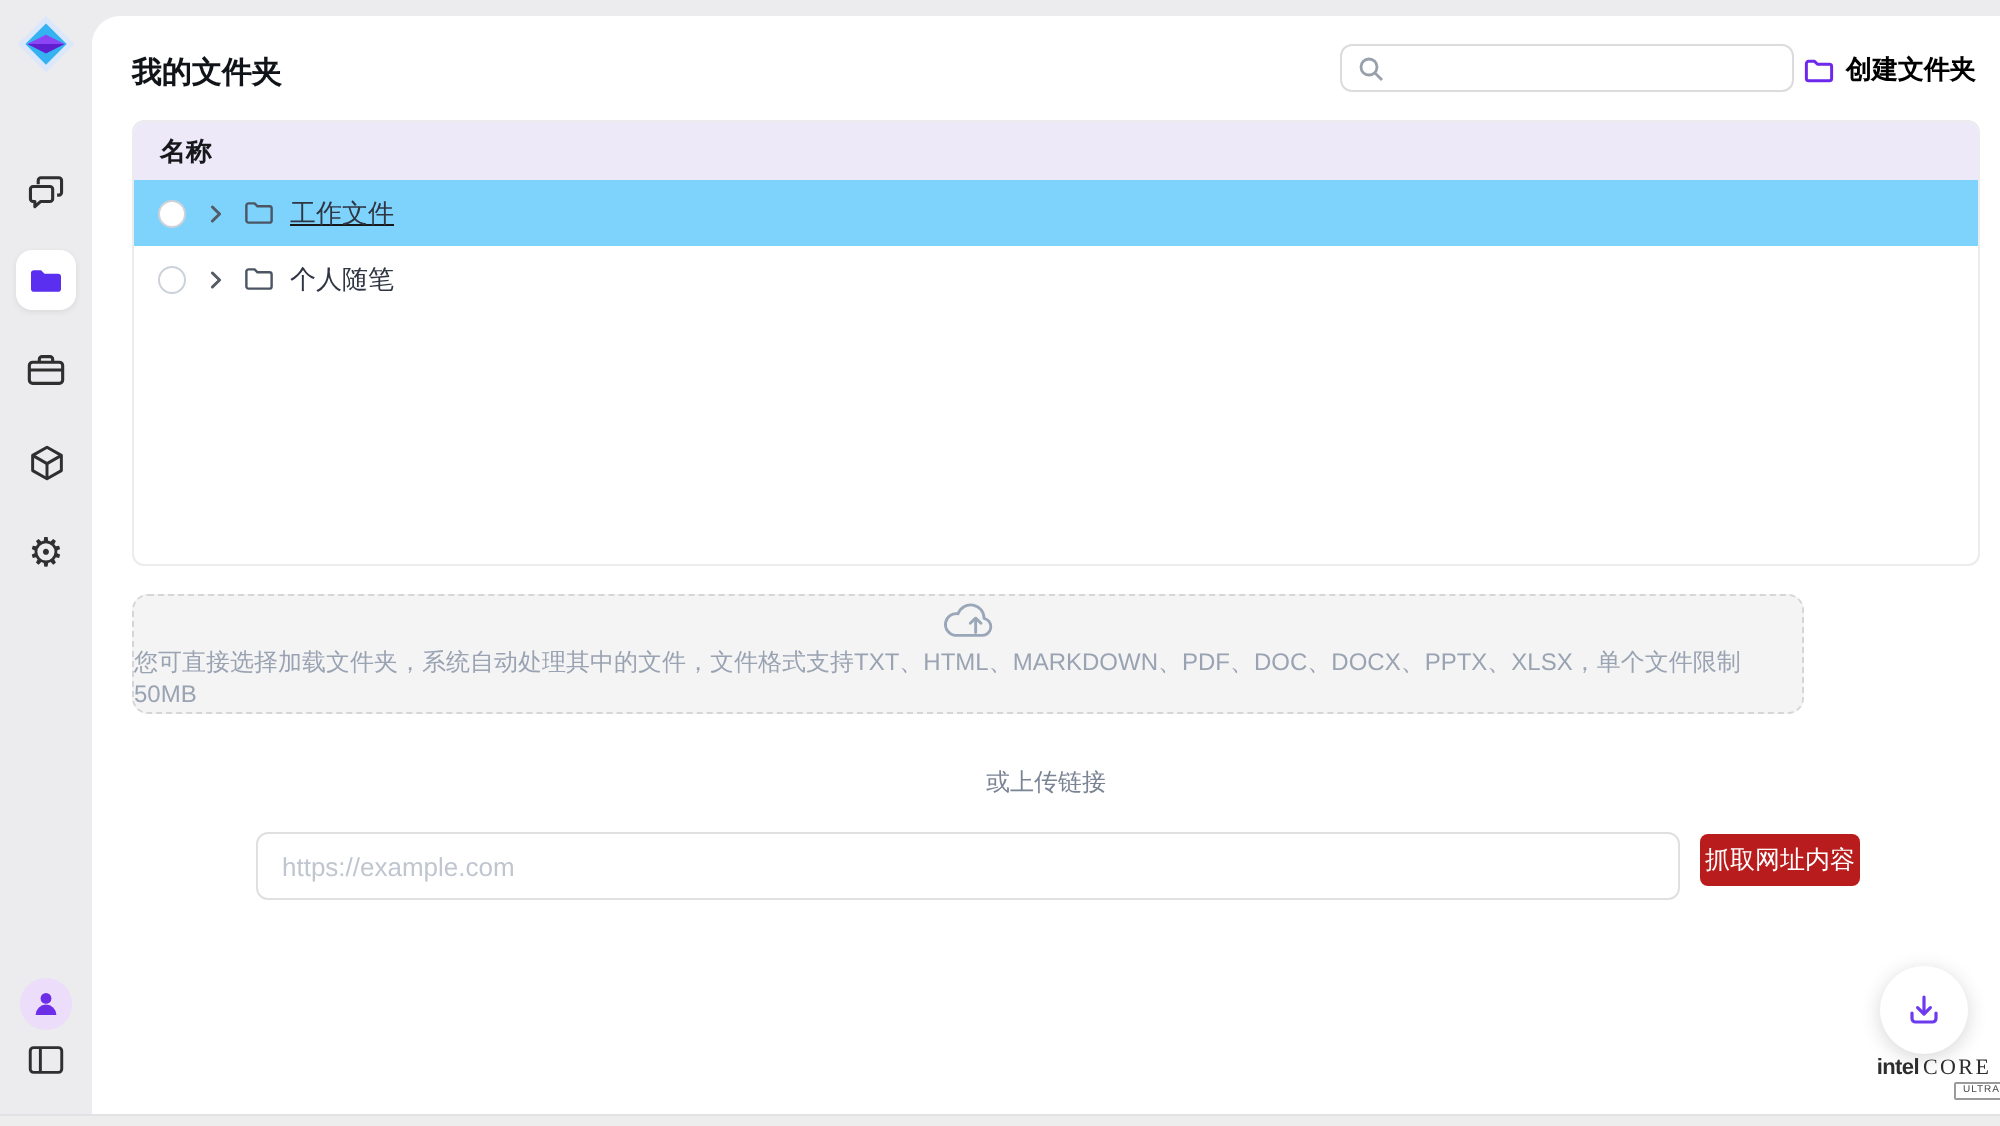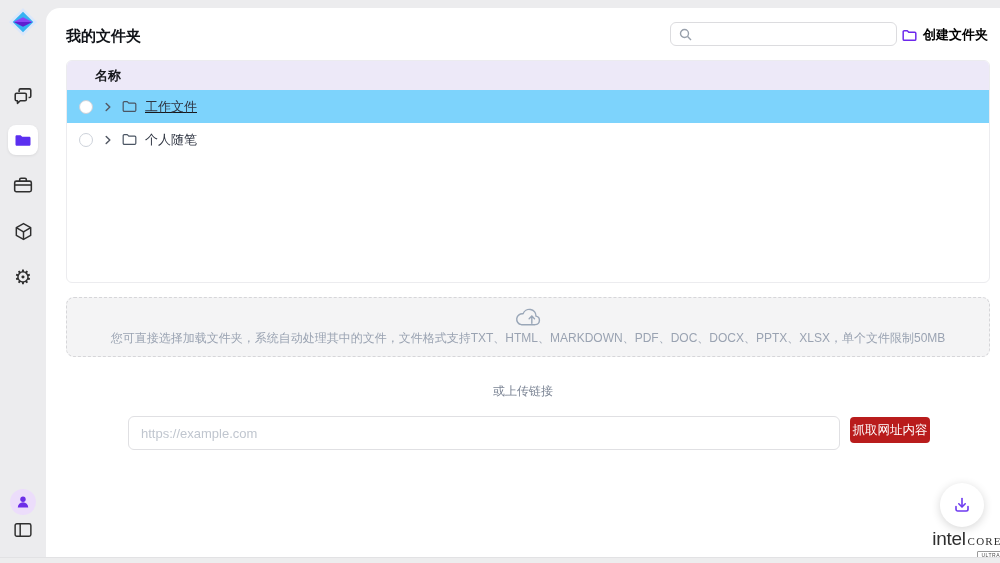--- a/index.html
+++ b/index.html
@@ -49,37 +49,37 @@
   }
   .create-folder span { font-size:13px; font-weight:700; color:#000000; font-family:"Liberation Sans", sans-serif; }
 
   
   .folder-table {
     position:absolute; left:20px; top:52px; width:924px; height:223px;
     border:1px solid #ececef; border-radius:6px; overflow:hidden; background:#fff;
   }
   .table-head {
     height:29px; background:#ede9f8; display:flex; align-items:center;
-    padding-left:28px; font-size:13px; font-weight:700; color:#17181c;
+    padding-left:13px; font-size:13px; font-weight:700; color:#17181c;
   }
   .t-row {
     height:33px; display:flex; align-items:center; padding-left:12px; cursor:pointer;
   }
   .t-row.alt { background:#7dd3fc;text-decoration:underline; }
   .row-check {
     width:14px; height:14px; border:1.5px solid #cdd2da; border-radius:50%;
     background:#fff; margin-right:9px; flex:0 0 auto; cursor:pointer;
   }
   .row-chev { width:12px; height:12px; margin-right:8px; display:flex; align-items:center; justify-content:center; cursor:pointer; }
   .row-folder { margin-right:8px; display:flex; }
   .row-label { font-size:13px; color:#2f3542; }
 
   
   .upload-zone {
-    position:absolute; left:20px; top:289px; width:924px; height:60px;
+    position:absolute; left:20px; top:289px; width:836px; height:60px;
     background:#f4f4f5; border:1px dashed #d6d6d9; border-radius:8px;
     display:flex; flex-direction:column; align-items:center; justify-content:center; gap:2px;
     cursor:pointer;
   }
   .upload-hint { font-size:12px; color:#9aa3b2; }
 
   .or-link { position:absolute; left:0; right:0; top:375px; text-align:center; font-size:12px; color:#7b8494; }
 
   .url-input {
     position:absolute; left:82px; top:408px; width:712px; height:28px;
@@ -99,21 +99,21 @@
     position:absolute; left:894px; top:475px; width:44px; height:44px;
     background:#fff; border:none; border-radius:50%;
     box-shadow:0 2px 10px rgba(0,0,0,.16);
     display:flex; align-items:center; justify-content:center; cursor:pointer;
   }
   .intel-logo {
     position:absolute; left:880px; top:520px; width:82px;
     display:flex; flex-direction:column; align-items:center;
   }
   .intel-row { display:flex; align-items:baseline; gap:2px; color:#2e2e2e; }
-  .intel-a { font-size:19px; font-weight:400; letter-spacing:-.3px; }
+  .intel-a { font-size:11px; font-weight:700; letter-spacing:-.3px; }
   .intel-b { font-size:11px; font-weight:400; letter-spacing:1.2px; text-transform:uppercase;font-family:Liberation Serif, serif; }
   .intel-badge {
     align-self:flex-end; margin-right:4px; margin-top:1px;
     border:1px solid #9a9a9a; border-radius:1px; font-size:5px; line-height:7px;
     padding:0 3px; color:#4a4a4a; text-transform:uppercase; letter-spacing:.5px;
   }
 
   .bottom-edge {
     position:absolute; left:0; right:0; bottom:0; height:6px;
     background:#ededee; border-top:1px solid #e2e2e4; z-index:6;

